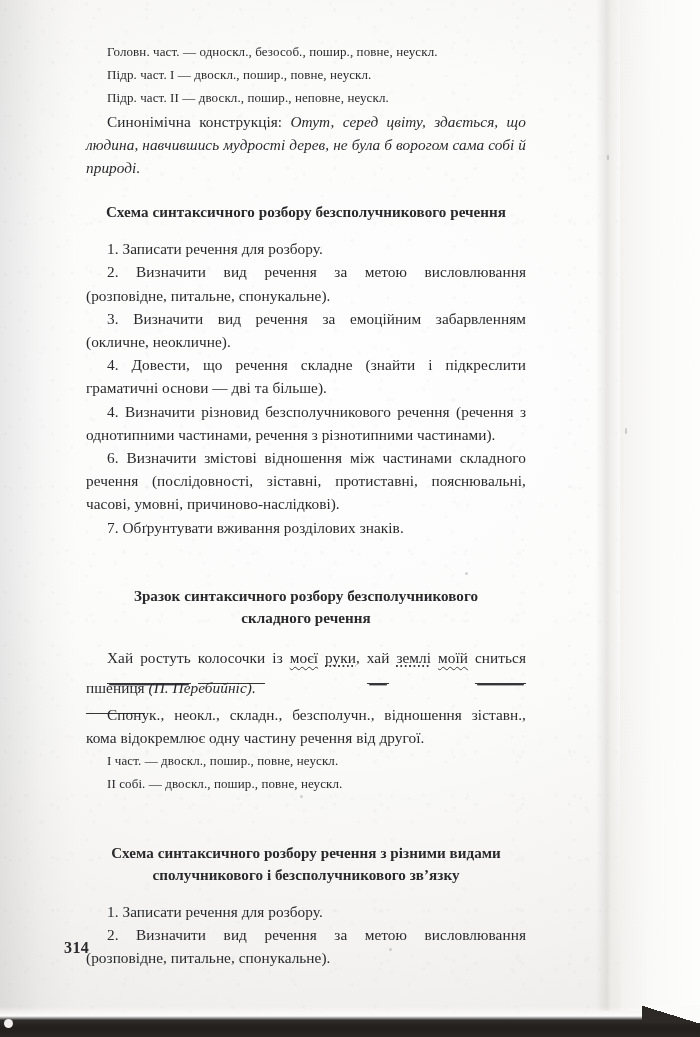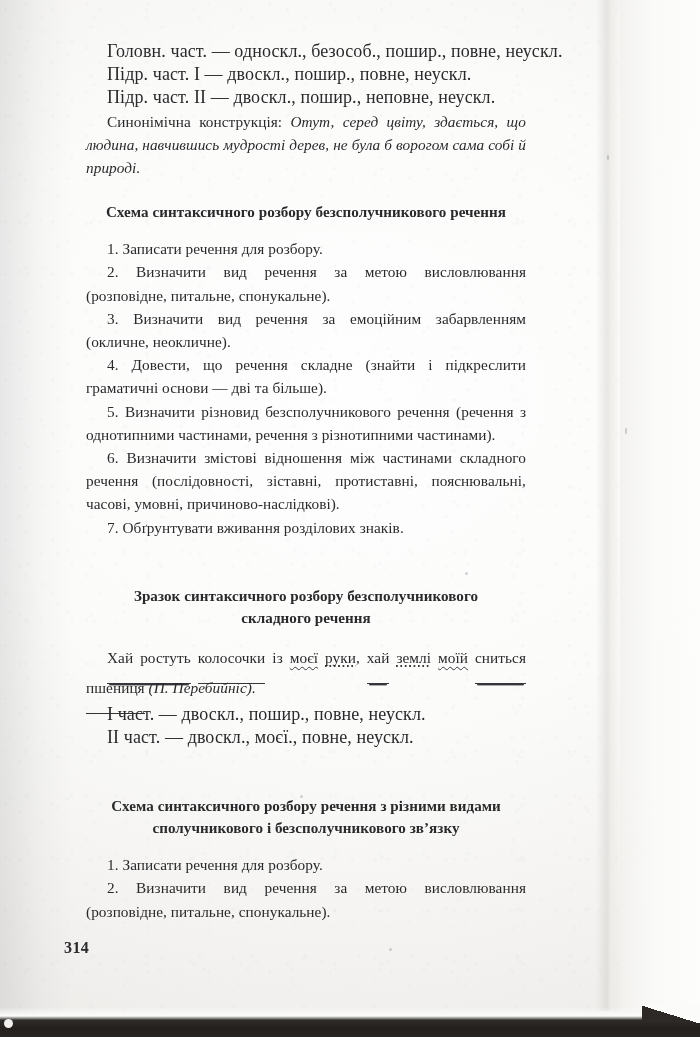--- a/index.html
+++ b/index.html
@@ -104,21 +104,21 @@
     top: 40px;
     width: 440px;
     z-index: 3;
   }
 
   p, h2, div.line {
     margin: 0;
   }
 
   .body-line {
-    font-size: 18px;
+    font-size: 13px;
     line-height: 23.2px;
     letter-spacing: .1px;
     white-space: nowrap;
   }
   .body-line.indent { text-indent: 0; padding-left: 21px; }
 
   .para {
     font-size: 15.3px;
     line-height: 23.2px;
     text-align: justify;
@@ -224,38 +224,39 @@
 
     <h2 class="heading">Схема синтаксичного розбору безсполучникового речення</h2>
 
     <div class="sp-s"></div>
 
     <div>
       <p class="para first-indent">1. Записати речення для розбору.</p>
       <p class="para first-indent">2. Визначити вид речення за метою висловлювання (розповідне, питальне, спонукальне).</p>
       <p class="para first-indent">3. Визначити вид речення за емоційним забарвленням (окличне, неокличне).</p>
       <p class="para first-indent">4. Довести, що речення складне (знайти і підкреслити граматичні основи — дві та більше).</p>
-      <p class="para first-indent">5. Визначити різновид безсполучникового речення (речення з однотипними частинами, речення з різнотипними частинами).</p>
+      <p class="para first-indent">4. Визначити різновид безсполучникового речення (речення з однотипними частинами, речення з різнотипними частинами).</p>
       <p class="para first-indent">6. Визначити змістові відношення між частинами складного речення (послідовності, зіставні, протиставні, пояснювальні, часові, умовні, причиново-наслідкові).</p>
       <p class="para first-indent">7. Обґрунтувати вживання розділових знаків.</p>
     </div>
 
     <div class="sp-xl"></div>
 
     <h2 class="heading">
       <span>Зразок синтаксичного розбору безсполучникового</span><br>
       <span>складного речення</span>
     </h2>
 
     <div class="sp-s"></div>
 
     <p class="ex-sentence"><span class="m-pred">Хай ростуть</span> <span class="m-subj">колосочки</span> із <span class="m-attr">моєї</span> <span class="m-obj">руки</span>, <span class="m-pred">хай</span> <span class="m-obj">землі</span> <span class="m-attr">моїй</span> <span class="m-pred">сниться</span> <span class="m-subj">пшениця</span> <span class="ital">(П. Перебийніс).</span></p>
 
+    <p class="para first-indent">Спонук., неокл., складн., безсполучн., відношення зіставн., кома відокремлює одну частину речення від другої.</p>
     <div class="body-line indent">I част. — двоскл., пошир., повне, неускл.</div>
-    <div class="body-line indent">II част. — двоскл., моєї., повне, неускл.</div>
+    <div class="body-line indent">II собі. — двоскл., пошир., повне, неускл.</div>
 
     <div class="sp-xl"></div>
 
     <h2 class="heading">
       <span>Схема синтаксичного розбору речення з різними видами</span><br>
       <span>сполучникового  і безсполучникового зв’язку</span>
     </h2>
 
     <div class="sp-s"></div>
 

